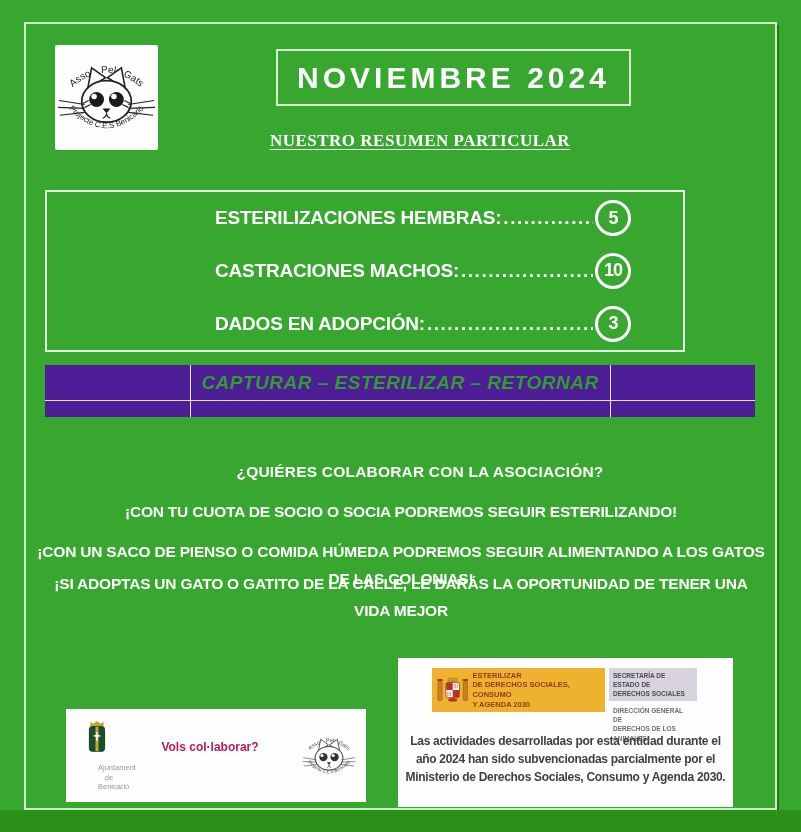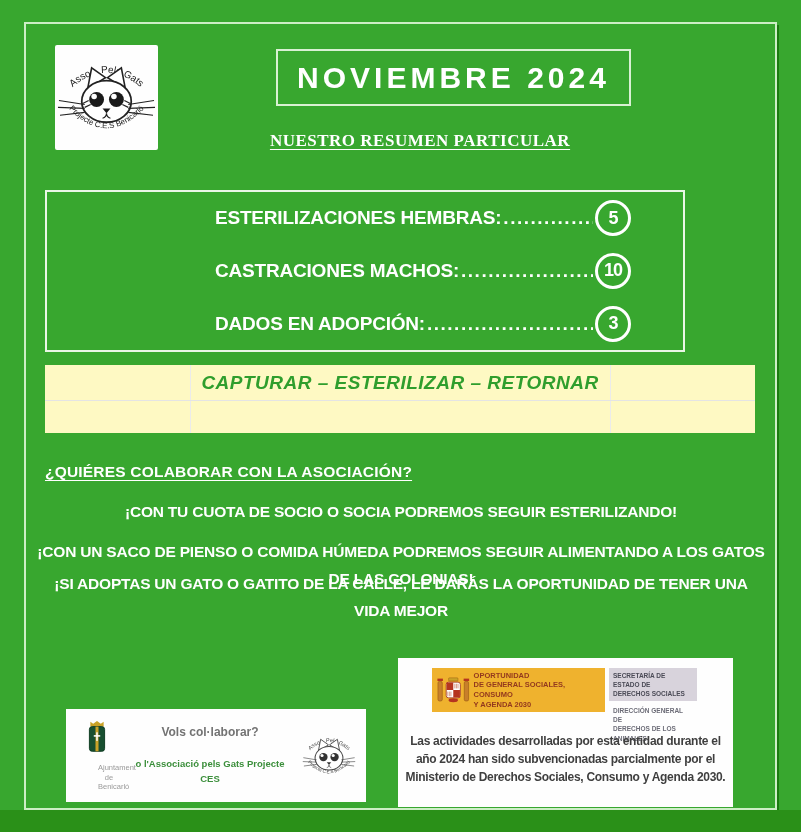--- a/index.html
+++ b/index.html
@@ -54,62 +54,62 @@
     color:#fff;font-weight:bold;font-size:19px;letter-spacing:1.5px;margin:0 2px;
   }
   .stat-circle{
     flex:none;width:30px;height:30px;border:3px solid #fff;border-radius:50%;
     display:flex;align-items:center;justify-content:center;
     color:#fff;font-weight:bold;font-size:18px;letter-spacing:-1px;
   }
 
   
   .band{
-    position:absolute;left:45px;top:365px;width:710px;height:68px;background:#fef9c3;
+    position:absolute;left:45px;top:365px;width:710px;height:52px;background:#4c1d95;
   }
   .band::before,.band::after{
     content:"";position:absolute;top:0;bottom:0;width:1px;background:#ebebeb;
   }
   .band::before{left:145px;}
   .band::after{left:565px;}
   .band-row{
     height:36px;display:flex;align-items:center;justify-content:center;
     box-sizing:border-box;position:relative;z-index:1;
   }
   .band-row.first{border-bottom:1px solid #e4e4e4;}
   .motto{
     color:#2f9e2d;font-style:italic;font-weight:bold;font-size:19px;letter-spacing:.5px;
   }
   .website{
     color:#2f9e2d;font-style:italic;font-weight:bold;font-size:17px;letter-spacing:.5px;
   }
 
   
   .appeal-heading{
-    position:absolute;left:45px;top:463px;width:750px;
+    position:absolute;left:45px;top:463px;width:750px;text-align:center;
     color:#fff;font-weight:bold;font-size:15.5px;
-    text-decoration:underline;text-underline-offset:3px;letter-spacing:.2px;
+    text-underline-offset:3px;letter-spacing:.2px;
   }
   .appeal{
     position:absolute;left:36px;width:730px;text-align:center;
     color:#fff;font-weight:bold;font-size:15.5px;letter-spacing:-.2px;line-height:27px;
   }
   .appeal-0{top:498px;}
   .appeal-1{top:538px;}
   .appeal-2{top:570px;}
 
   
   .collab-box{
     position:absolute;left:66px;top:709px;width:300px;height:93px;background:#fefefe;
     display:flex;align-items:center;padding:0 8px;box-sizing:border-box;gap:6px;
   }
   .council{width:46px;text-align:center;flex:none;}
   .council-caption{font-size:7.5px;color:#9a9a9a;line-height:1.25;margin-top:2px;margin-left:24px;}
   .collab-text{flex:1;text-align:center;}
-  .collab-title{color:#737373;font-weight:bold;font-size:12px;margin-bottom:18px;}
+  .collab-title{color:#be185d;font-weight:bold;font-size:12px;margin-bottom:18px;}
   .collab-line{color:#3c8f3c;font-weight:bold;font-size:9.5px;line-height:1.5;}
   .cat-small{width:58px;height:60px;flex:none;}
 
   
   .ministry-box{
     position:absolute;left:398px;top:658px;width:335px;height:149px;background:#fefefe;
   }
   .min-logo-row{position:absolute;left:34px;top:10px;display:flex;}
   .min-yellow{
     width:173px;height:44px;background:#efb22e;flex:none;
@@ -202,21 +202,20 @@
         <rect x="12.2" y="14" width="1.6" height="9" fill="#fff"></rect>
         <rect x="9.6" y="17" width="6.8" height="1.6" fill="#fff"></rect>
       </svg>
       <div class="council-caption">
         <div>Ajuntament</div>
         <div>de Benicarló</div>
       </div>
     </div>
     <div class="collab-text">
       <div class="collab-title">Vols col·laborar?</div>
-      <div class="collab-line">o l'Associació pels Gats Projecte CES</div>
     </div>
     <svg class="cat-small" viewBox="0 0 104 106">
       <path id="arcTop2" d="M 12,48 Q 52,8 92,48" fill="none"></path>
       <path id="arcBot2" d="M 10,60 Q 52,108 94,60" fill="none"></path>
       <text font-size="10" fill="#444" font-family="Liberation Sans, sans-serif">
         <textPath href="#arcTop2" startOffset="50%" text-anchor="middle">Assoc. Pels Gats</textPath>
       </text>
       <text font-size="8" fill="#444" font-family="Liberation Sans, sans-serif">
         <textPath href="#arcBot2" startOffset="50%" text-anchor="middle">Projecte C.E.S Benicarló</textPath>
       </text>
@@ -242,22 +241,22 @@
           <rect x="36" y="9" width="5.5" height="25" rx="2" fill="#c87f2a" stroke="#9a5a14" stroke-width="0.8"></rect>
           <rect x="35.2" y="5.5" width="7" height="3" fill="#b5341f"></rect>
           <rect x="16" y="4.5" width="12" height="4" rx="1" fill="#c9a227" stroke="#9a5a14" stroke-width="0.6"></rect>
           <rect x="13" y="10" width="18" height="20" rx="3" fill="#fff" stroke="#9a2a1a" stroke-width="1"></rect>
           <rect x="13.5" y="10.5" width="8.5" height="9.5" fill="#b5341f"></rect>
           <rect x="22" y="20" width="8.5" height="9.5" fill="#b5341f"></rect>
           <path d="M24,12 v6 M26,12 v6 M28,12 v6 M15,22 v6 M17,22 v6 M19,22 v6" stroke="#c06040" stroke-width="0.8"></path>
           <ellipse cx="22" cy="33" rx="6" ry="2.5" fill="#b5341f"></ellipse>
         </svg>
         <div class="min-name">
-          <div>OPORTUNIDAD</div>
-          <div>DE GENERAL SOCIALES, CONSUMO</div>
+          <div>ESTERILIZAR</div>
+          <div>DE DERECHOS SOCIALES, CONSUMO</div>
           <div>Y AGENDA 2030</div>
         </div>
       </div>
       <div class="min-right">
         <div class="min-sec">
           <div>SECRETARÍA DE ESTADO DE</div>
           <div>DERECHOS SOCIALES</div>
         </div>
         <div class="min-dir">
           <div>DIRECCIÓN GENERAL DE</div>

